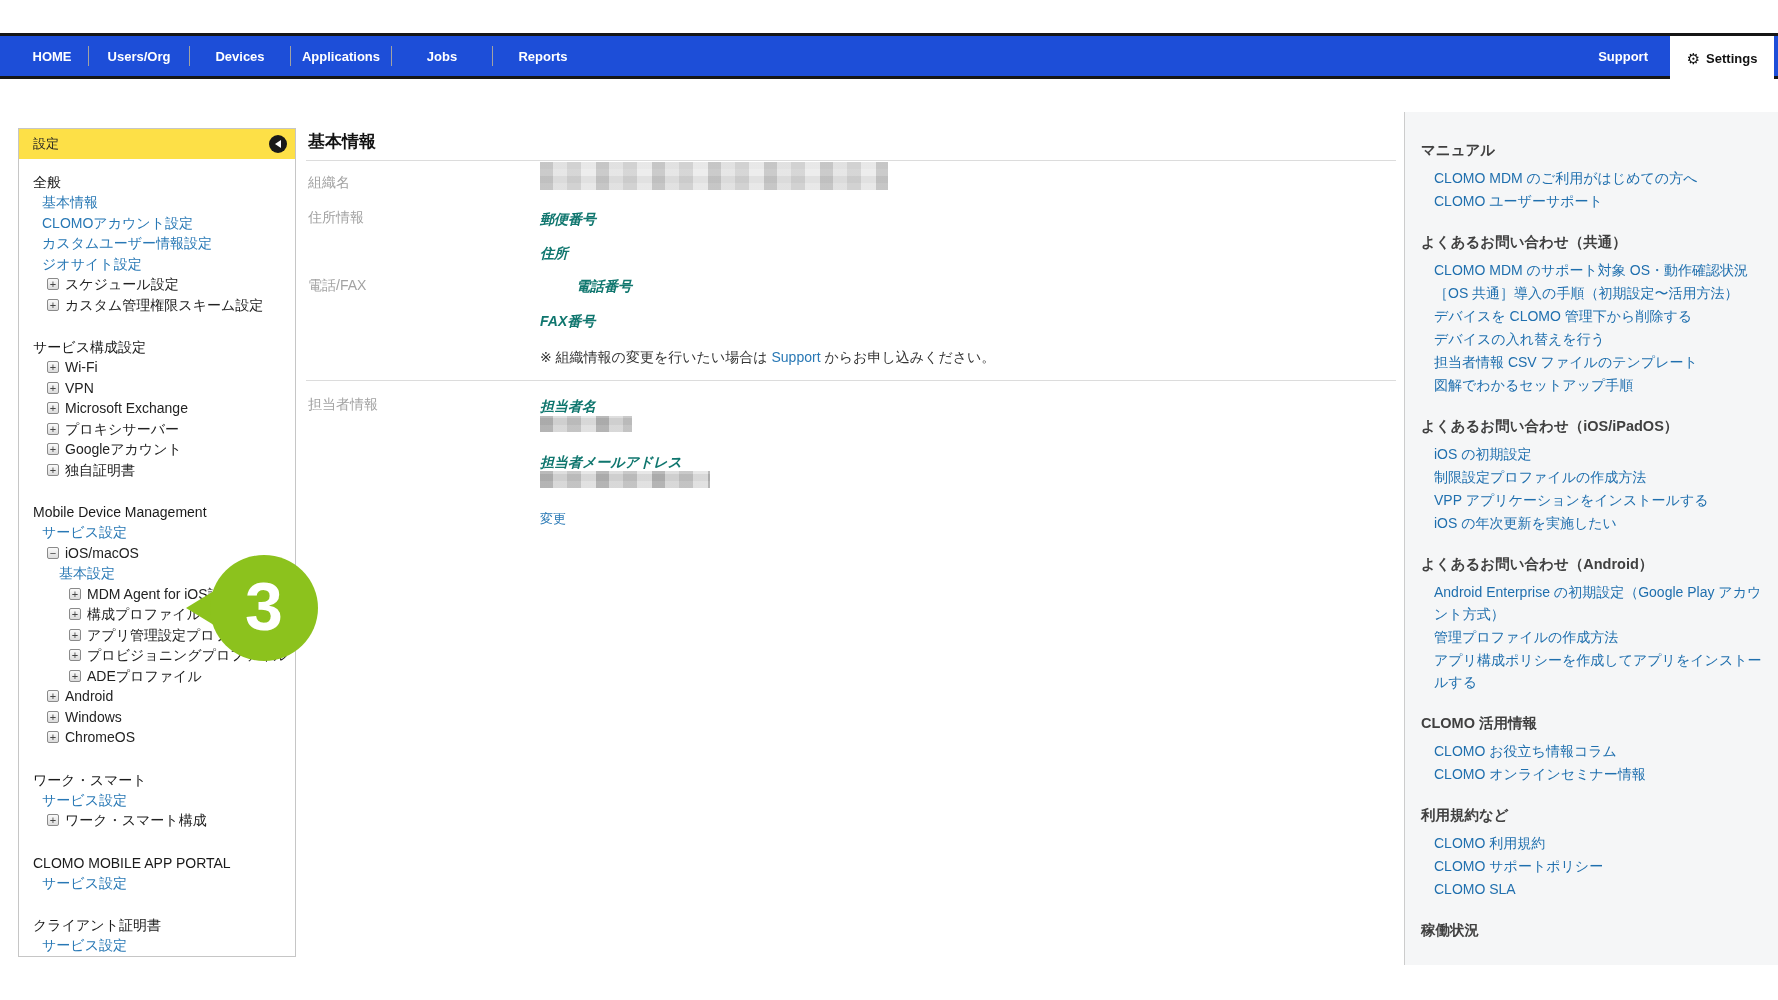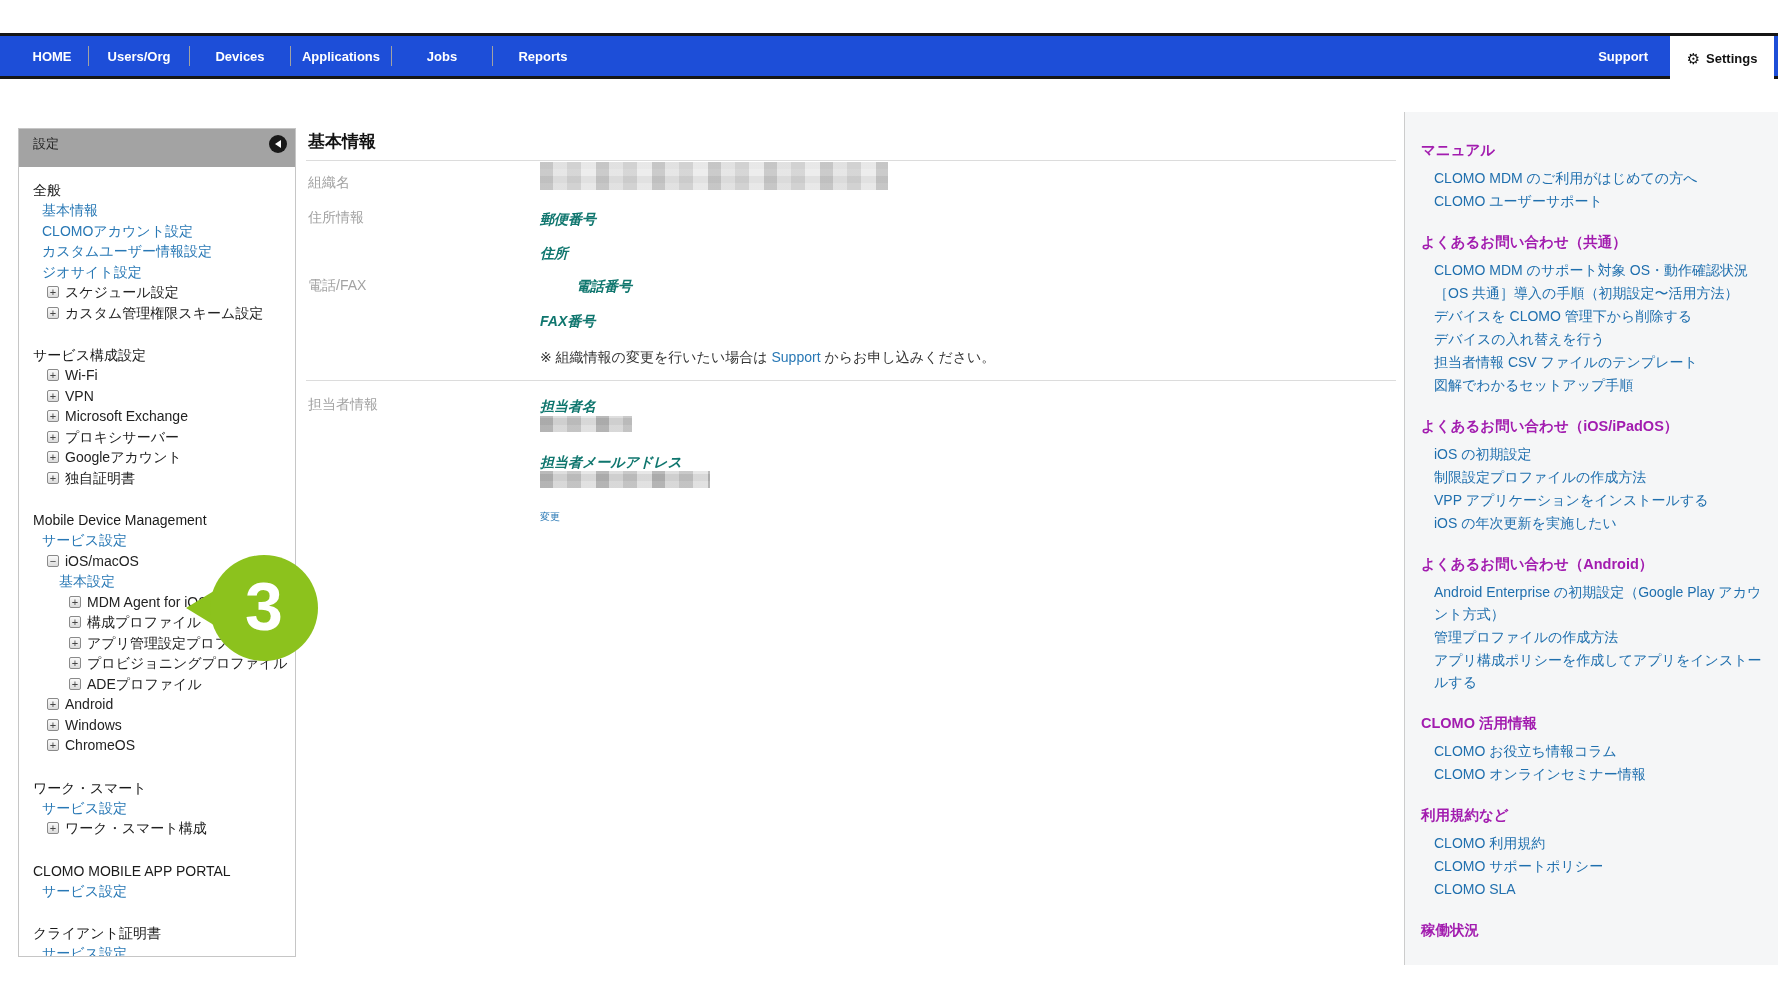--- a/index.html
+++ b/index.html
@@ -28,22 +28,22 @@
     display:flex;align-items:center;justify-content:center;gap:6px;
     font-size:13px;font-weight:bold;color:#111;z-index:6;cursor:pointer;
   }
   .gear{font-size:15px;line-height:1;color:#111;}
   
   .sidebar{
     position:absolute;left:18px;top:128px;width:278px;height:829px;
     background:#fff;border:1px solid #c6c6c6;box-sizing:border-box;overflow:hidden;z-index:2;
   }
   .sidebar-header{
-    height:30px;background:#a3a3a3;display:flex;align-items:center;
-    padding:0 8px 8px 14px;font-size:13px;color:#222;
+    height:30px;background:#fde047;display:flex;align-items:center;
+    padding:0 8px 0 14px;font-size:13px;color:#222;
   }
   .collapse-btn{
     margin-left:auto;width:18px;height:18px;border-radius:50%;background:#191919;
     display:flex;align-items:center;justify-content:center;cursor:pointer;border:none;
   }
   .chev-left{width:0;height:0;border-top:4px solid transparent;border-bottom:4px solid transparent;border-right:6px solid #fff;margin-right:1px;}
   .sidebar-body{padding-top:13px;font-size:14px;color:#222;}
   .sb-group{margin-bottom:22px;}
   .sb-heading{padding-left:14px;line-height:20px;color:#1a1a1a;}
   .sb-item{line-height:20.5px;display:flex;align-items:center;white-space:nowrap;cursor:pointer;}
@@ -77,28 +77,28 @@
   .fld{position:absolute;font-size:14px;font-weight:bold;color:#0f766e;font-style:italic;}
   .redacted{
     position:absolute;
     background-image:
       repeating-linear-gradient(90deg, rgba(150,150,150,.55) 0 13px, rgba(216,216,216,.55) 13px 27px, rgba(178,178,178,.55) 27px 41px, rgba(232,232,232,.55) 41px 56px),
       repeating-linear-gradient(0deg, #d9d9d9 0 7px, #c4c4c4 7px 14px, #e6e6e6 14px 21px);
   }
   .redacted.light{opacity:.75;}
   .note{position:absolute;left:234px;font-size:14px;color:#333;white-space:nowrap;}
   .inline-link{color:#2878b5;cursor:pointer;}
-  .change-link{position:absolute;left:234px;font-size:10px;color:#2878b5;cursor:pointer;}
+  .change-link{position:absolute;left:234px;font-size:13px;color:#2878b5;cursor:pointer;}
   
   .help{
     position:absolute;left:1404px;top:112px;width:374px;height:853px;
     background:#f5f6f7;border-left:1px solid #cccccc;box-sizing:border-box;
     padding:28px 16px 0 16px;overflow:hidden;z-index:1;
   }
-  .help-heading{font-size:14.5px;font-weight:bold;color:#a21caf;margin:20px 0 7px 0;line-height:20px;}
+  .help-heading{font-size:14.5px;font-weight:bold;color:#404040;margin:20px 0 7px 0;line-height:20px;}
   .help-section:first-child .help-heading{margin-top:0;}
   .help-link{color:#1f6fae;font-size:14px;line-height:22px;padding-left:13px;margin-bottom:1px;cursor:pointer;}
 </style>
 </head>
 <body>
 
 <div class="navbar">
   <div class="nav-left">
     <div class="nav-item first">HOME</div>
     <div class="nav-sep"></div>

